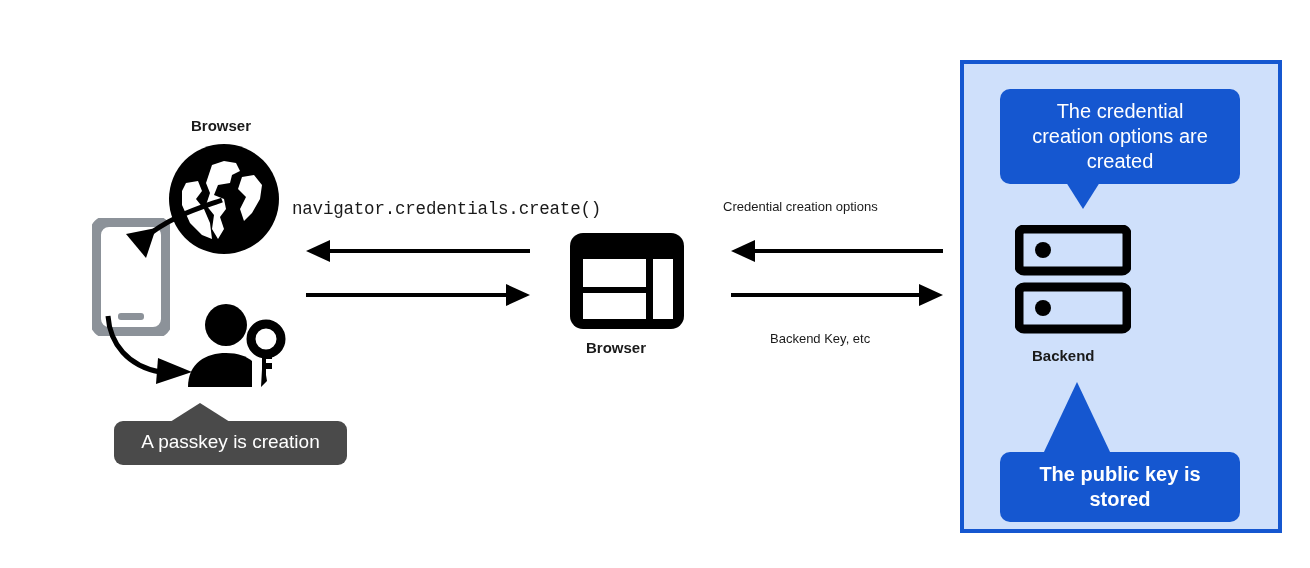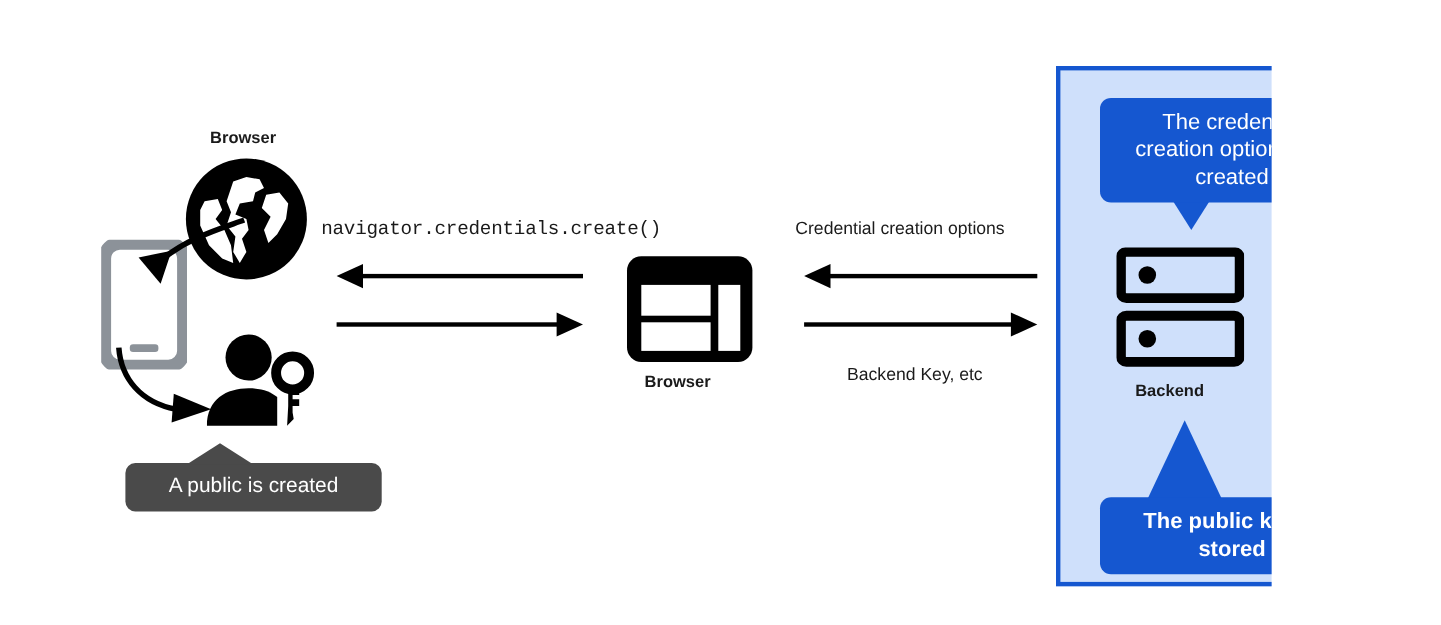--- a/index.html
+++ b/index.html
@@ -6,37 +6,37 @@
     margin: 0;
     padding: 0;
     background: #ffffff;
   }
   body {
     font-family: "Liberation Sans", sans-serif;
     -webkit-font-smoothing: antialiased;
   }
   #canvas {
     position: relative;
-    width: 1156px;
+    width: 1310px;
     height: 568px;
     background: #ffffff;
     overflow: hidden;
   }
   .abs { position: absolute; }
 
   
   .label {
     position: absolute;
     color: #1a1a1a;
     font-family: "Liberation Sans", sans-serif;
     white-space: nowrap;
     line-height: 1.2;
   }
   .label-bold { font-weight: bold; font-size: 15px; }
-  .label-plain { font-size: 16px; text-align: right; }
+  .label-plain { font-size: 13px; text-align: right; }
   .label-mono {
     font-family: "Liberation Mono", monospace;
     font-size: 17.5px;
     letter-spacing: -0.2px;
   }
 
   
   #browser-label { left: 191px; top: 117px; }
   #frontend-label { left: 586px; top: 339px; }
   #backend-label { left: 1032px; top: 347px; }
@@ -217,21 +217,21 @@
       <path d="M0 84 C0 60 18 50 38 50 C50 50 58 53 64 58 L64 84 Z" fill="#000000"></path>
       <circle cx="78" cy="36" r="15" fill="none" stroke="#000000" stroke-width="9"></circle>
       <path d="M74 50 L84 50 L84 56 L78 56 L78 60 L84 60 L84 66
                L78 66 L78 72 L79 78 L73 84 L74 66 Z" fill="#000000"></path>
     </svg>
   </div>
 
 
   <div class="abs" id="passkey-tooltip">
     <div class="tooltip-dark-tail"></div>
-    <div class="tooltip-dark-body">A public is created</div>
+    <div class="tooltip-dark-body">A passkey is creation</div>
   </div>
 
   <div class="label label-mono" id="nav-create-label">navigator.credentials.create()</div>
 
   <div class="abs" style="left:306px; top:240px; width:224px; height:22px;">
     <div class="arrow-line" style="left:22px; top:9px; width:202px;"></div>
     <div class="arrow-head-left" style="left:0px; top:0px;"></div>
   </div>
 
   <div class="abs" style="left:306px; top:284px; width:224px; height:22px;">

